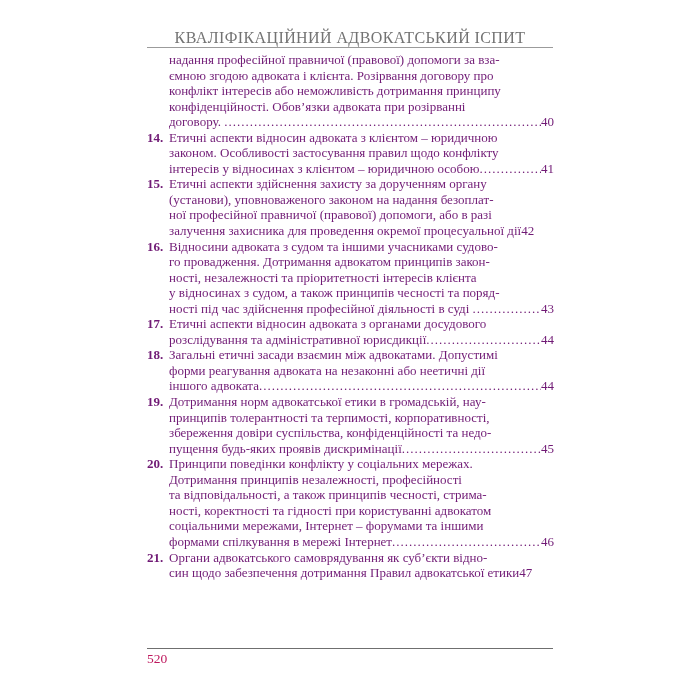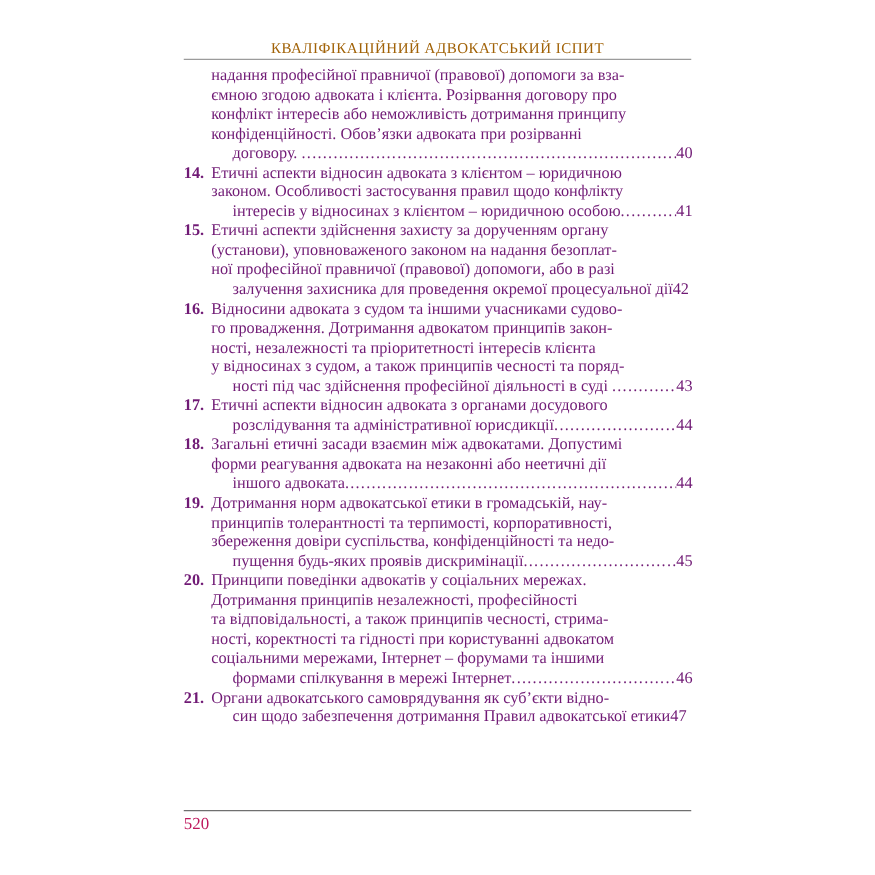--- a/index.html
+++ b/index.html
@@ -11,24 +11,24 @@
     font-family: "Liberation Serif", serif;
     color: #1d1d1d;
     overflow: hidden;
   }
   .running-header {
     position: absolute;
     top: 31px;
     left: 147px;
     width: 406px;
     text-align: center;
-    font-size: 12px;
+    font-size: 16px;
     line-height: 14px;
     letter-spacing: 0.4px;
-    color: #a16207;
+    color: #737373;
   }
   .header-rule {
     position: absolute;
     top: 47px;
     left: 147px;
     width: 406px;
     height: 1px;
     background: #9b9b9b;
   }
   .toc {
@@ -42,21 +42,21 @@
   }
   .entry { padding-left: 22px; }
   .line { white-space: nowrap; }
   .num {
     display: inline-block;
     width: 22px;
     margin-left: -22px;
     white-space: nowrap;
     font-weight: bold;
   }
-  .pageline { display: flex; align-items: center; margin-left: 17px; }
+  .pageline { display: flex; align-items: center; }
   .pl-text { white-space: pre; flex: 0 0 auto; }
   .leader {
     flex: 1 1 auto;
     overflow: hidden;
     white-space: nowrap;
     letter-spacing: 1px;
     min-width: 0;
   }
   .leader::after {
     content: "........................................................................................................................";
@@ -147,21 +147,21 @@
         <div class="line"><span class="num">19.</span><span>Дотримання норм адвокатської етики в громадській, нау-</span></div>
         <div class="line"><span>принципів толерантності та терпимості, корпоративності,</span></div>
         <div class="line"><span>збереження довіри суспільства, конфіденційності та недо-</span></div>
         <div class="line pageline">
           <span class="pl-text">пущення будь-яких проявів дискримінації</span>
           <span class="leader"></span>
           <span class="page-ref">45</span>
         </div>
       </div>
       <div class="entry">
-        <div class="line"><span class="num">20.</span><span>Принципи поведінки адвокатів у соціальних мережах.</span></div>
+        <div class="line"><span class="num">20.</span><span>Принципи поведінки конфлікту у соціальних мережах.</span></div>
         <div class="line"><span>Дотримання принципів незалежності, професійності</span></div>
         <div class="line"><span>та відповідальності, а також принципів чесності, стрима-</span></div>
         <div class="line"><span>ності, коректності та гідності при користуванні адвокатом</span></div>
         <div class="line"><span>соціальними мережами, Інтернет – форумами та іншими</span></div>
         <div class="line pageline">
           <span class="pl-text">формами спілкування в мережі Інтернет</span>
           <span class="leader"></span>
           <span class="page-ref">46</span>
         </div>
       </div>

